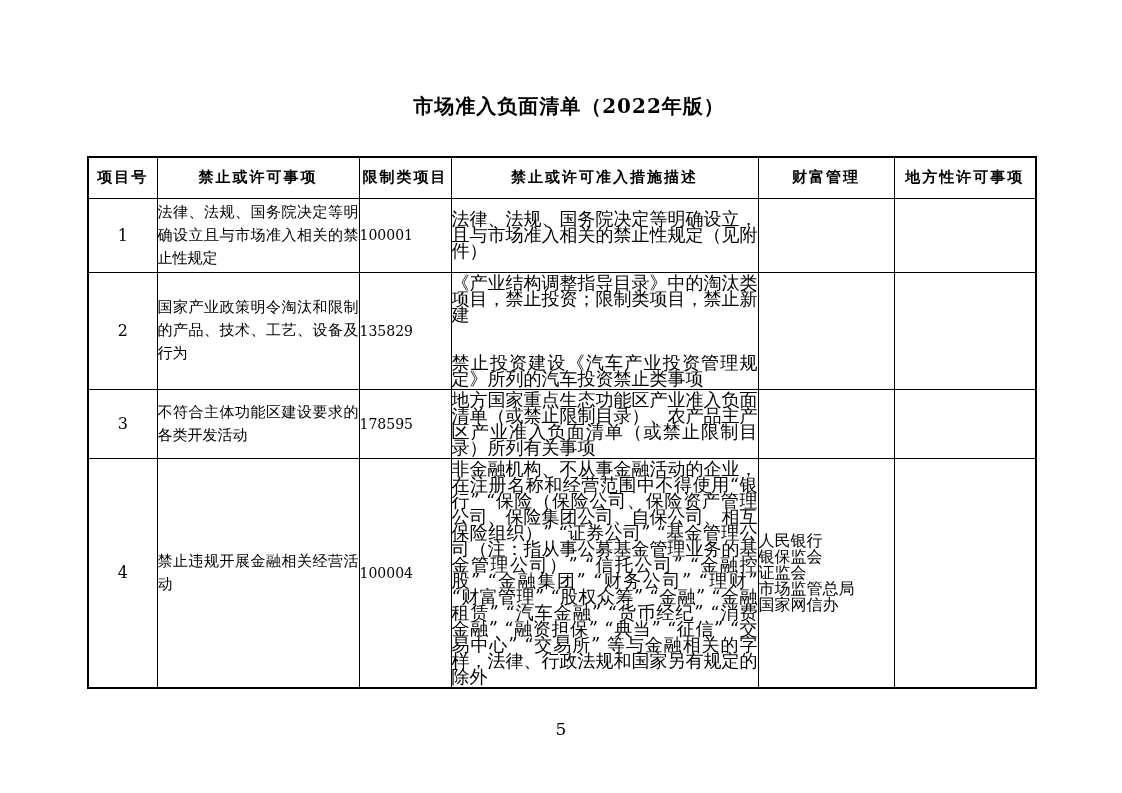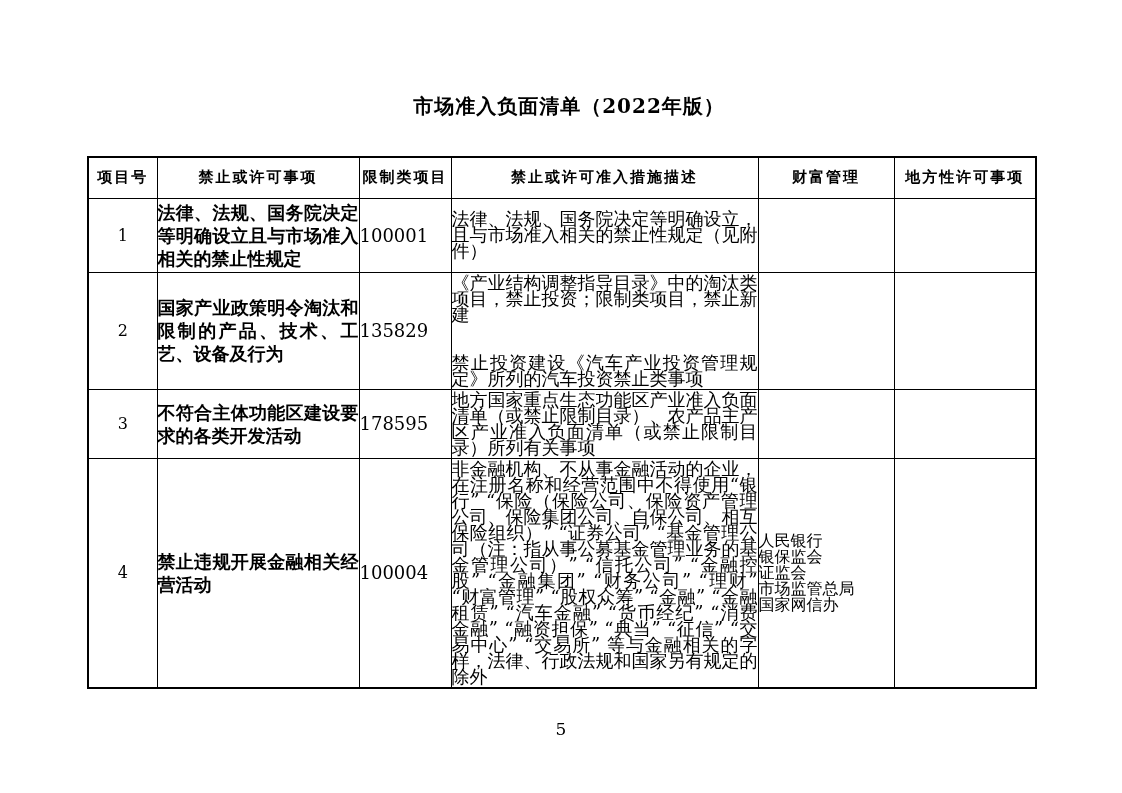--- a/index.html
+++ b/index.html
@@ -58,28 +58,27 @@
     font-size: 16px;
     letter-spacing: 1px;
     padding-left: 5px;
     border-bottom: 2px solid #000;
   }
   td.c-itemno {
     text-align: center;
     font-size: 16px;
   }
   td.c-matter {
-    font-size: 18px;
+    font-size: 15px;
     line-height: 23px;
     text-align: justify;
     padding: 2px 6px;
-    font-weight: bold;
   }
   td.c-code {
-    font-size: 18px;
+    font-size: 14px;
     padding-left: 5px;
   }
   td.c-desc {
     font-size: 18px;
     line-height: 16px;
     text-align: justify;
     white-space: pre-line;
     padding: 2px 5px;
   }
   td.c-dept {

